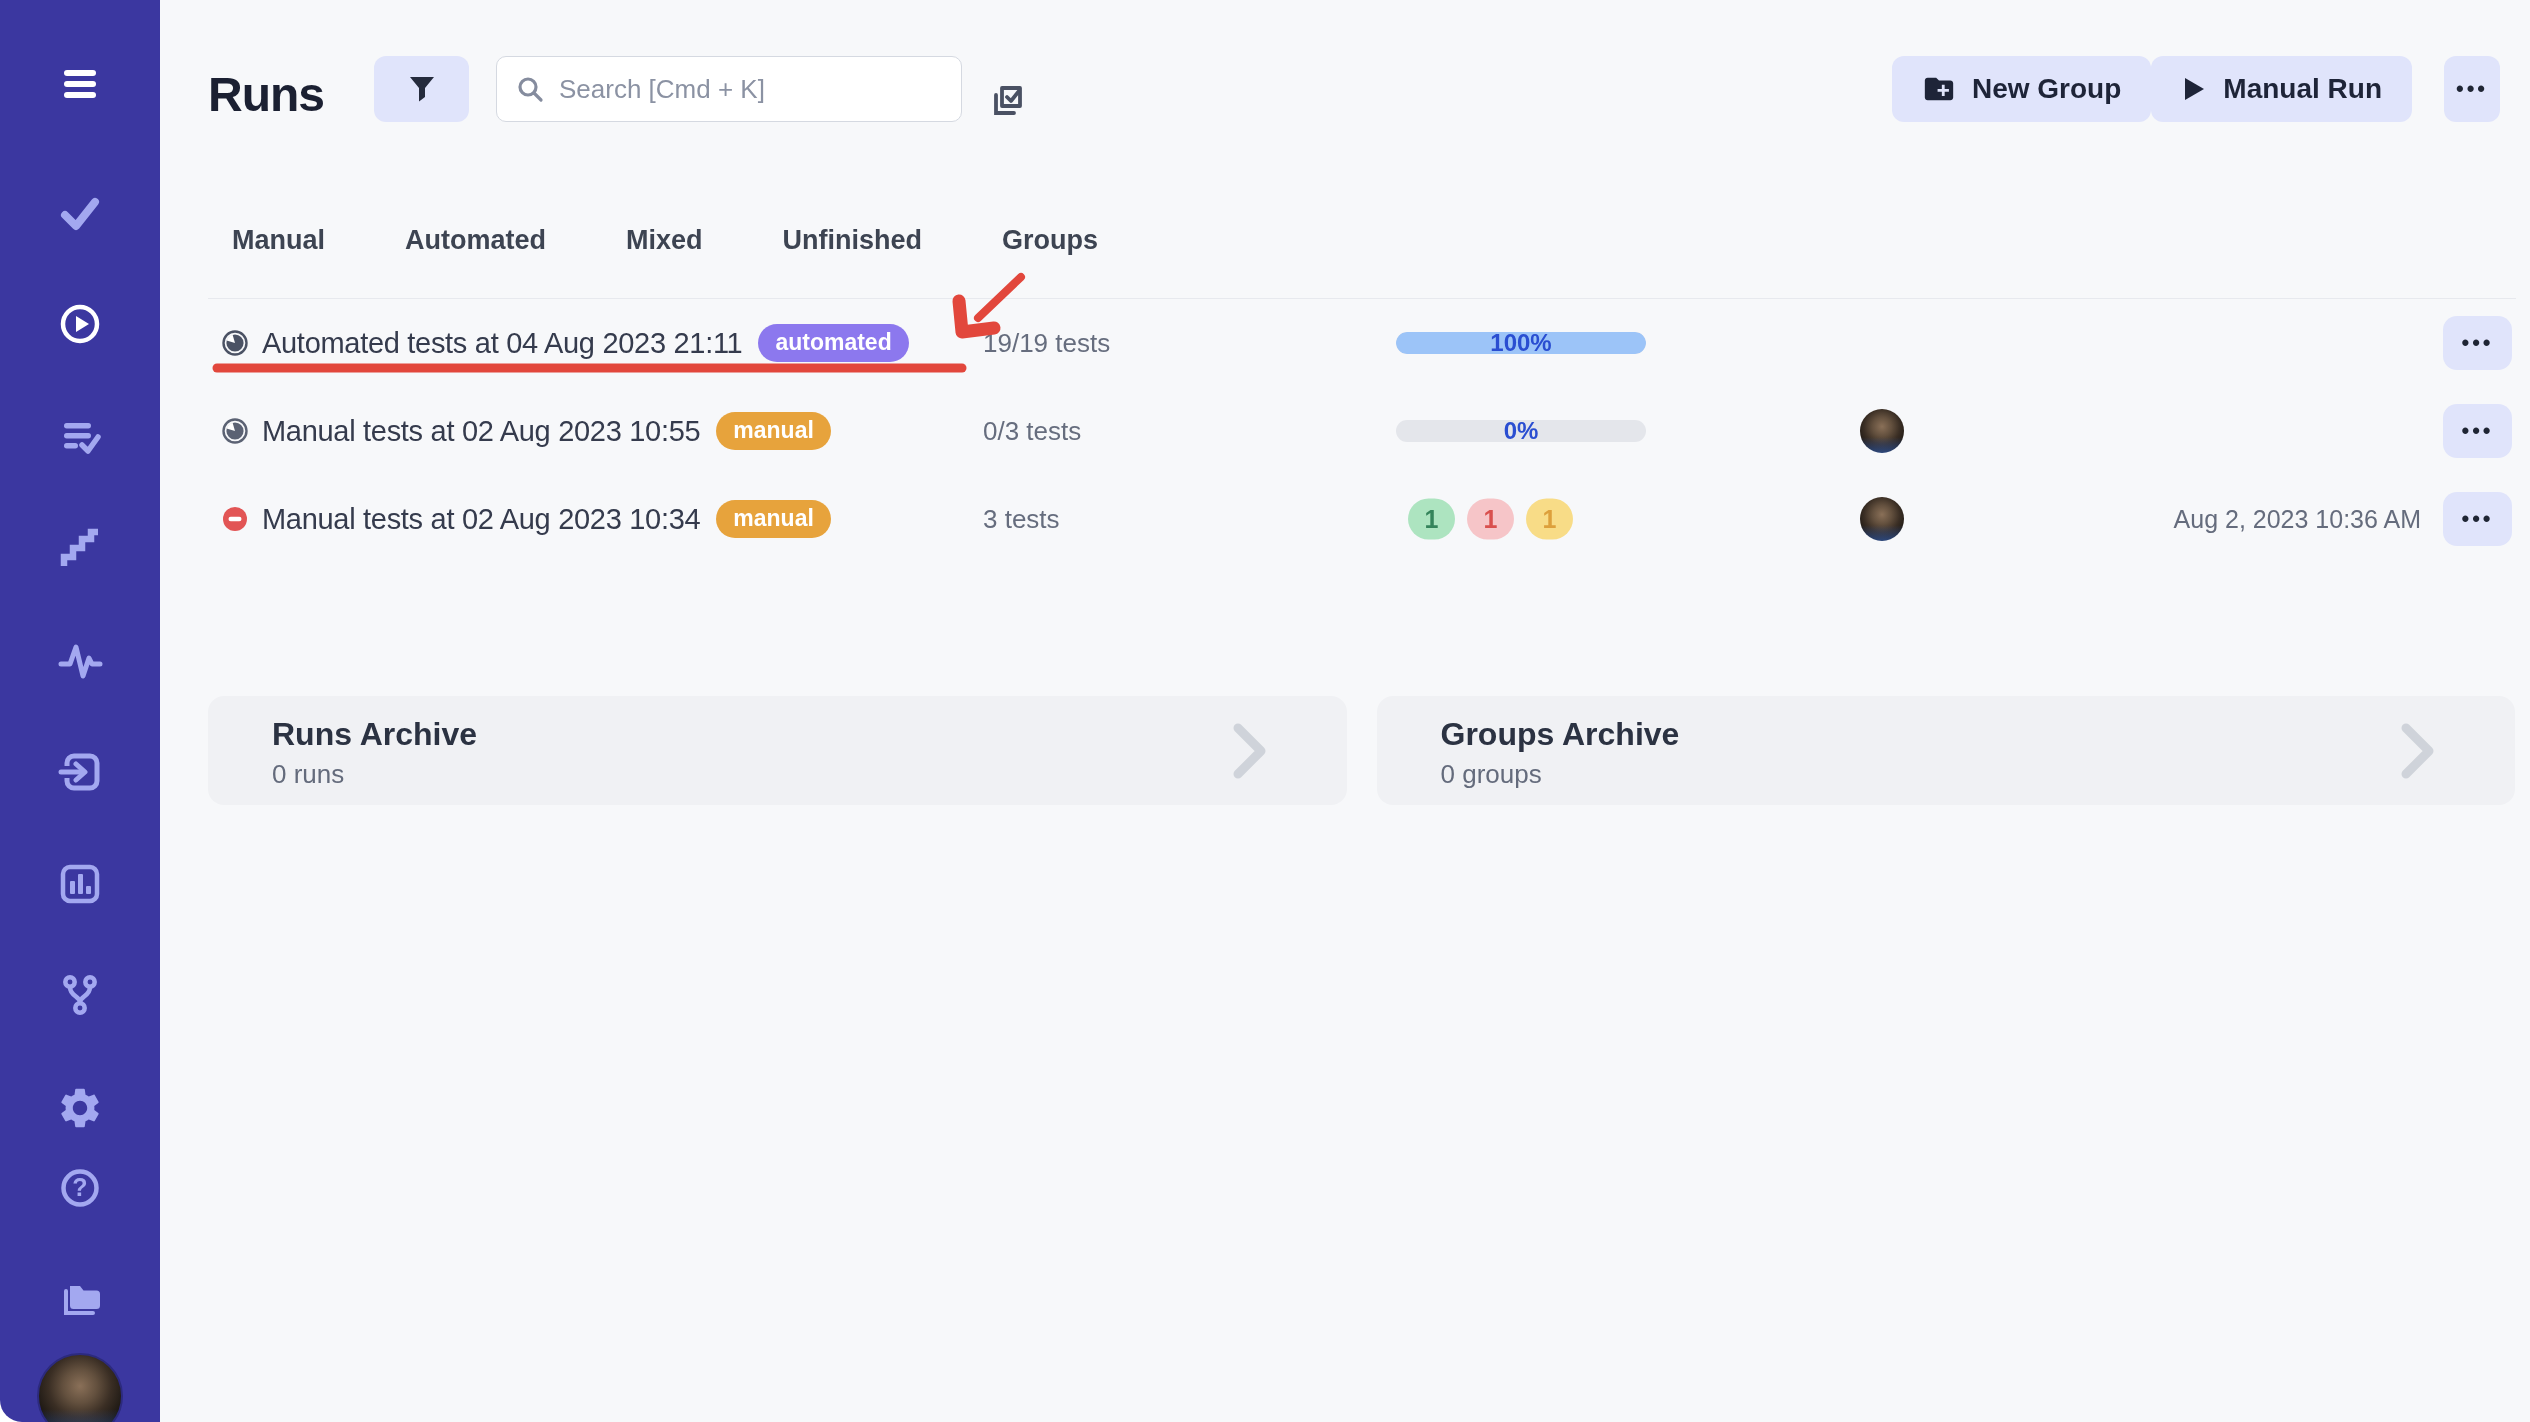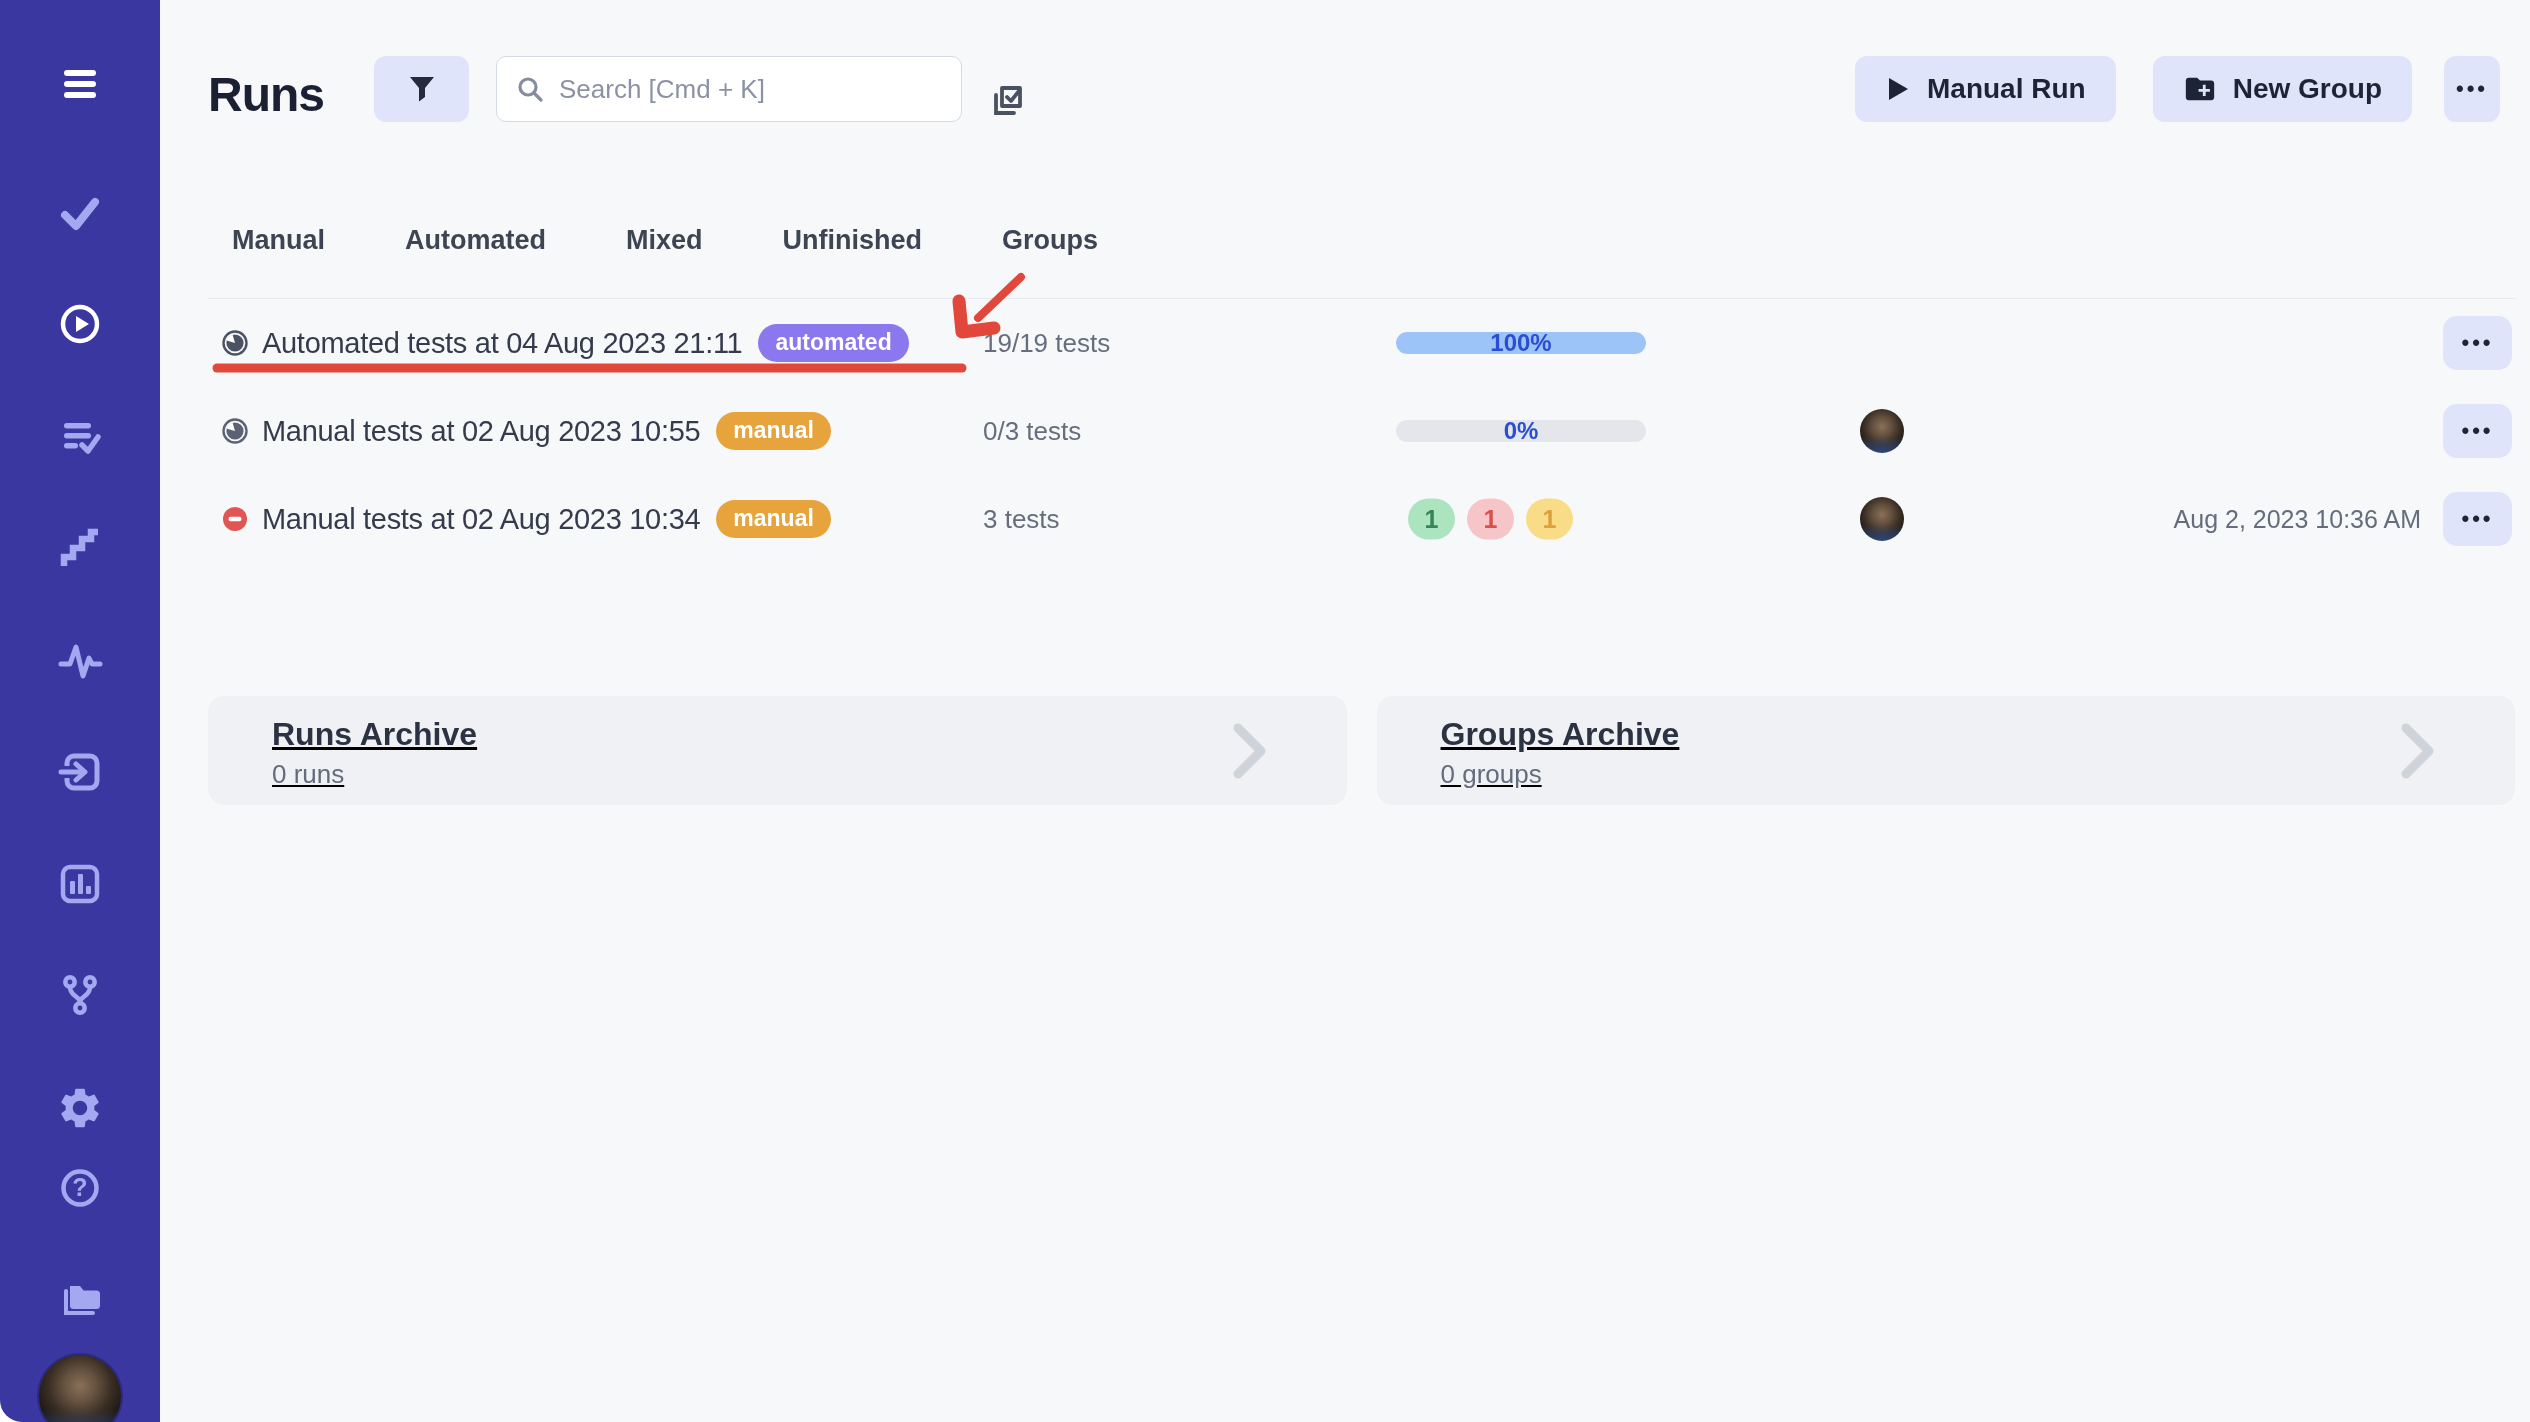--- a/index.html
+++ b/index.html
@@ -68,21 +68,21 @@
   .stat-failed  { background:#f6c5c8; color:#d9504e; }
   .stat-blocked { background:#f8dc87; color:#dda03c; }
   .row-avatar { width:44px; height:44px; border-radius:50%;
     background:
       linear-gradient(to top, rgba(52,92,168,0.7) 0%, rgba(52,92,168,0) 36%),
       radial-gradient(circle at 50% 40%, #8a7058 0%, #63503e 28%, #3a2e24 52%, #0d0b09 88%); }
   .date-label { font-size:25px; color:#656c7d; }
   .more-btn-row { width:69px; height:54px; border-radius:14px; }
 
   
-  .archives { display:flex; gap:30px; margin:133px 15px 0 48px;text-decoration:underline; }
+  .archives { display:flex; gap:30px; margin:133px 15px 0 48px; }
   .archive-card { flex:1; height:109px; background:#f0f1f4; border-radius:16px; position:relative;
                   padding:20px 0 0 64px; cursor:pointer; }
   .archive-title { font-size:32px; font-weight:700; color:#2b3242; }
   .archive-sub { font-size:26px; color:#646b7c; margin-top:6px; }
   .archive-chevron { position:absolute; right:80px; top:50%; transform:translateY(-50%); display:flex; }
 
   
   .annotation { position:absolute; left:0; top:0; z-index:50; pointer-events:none; }
 </style>
 </head>
@@ -205,35 +205,35 @@
 
     <span class="bulk-icon">
       <svg width="42" height="42" viewBox="0 0 42 42">
           <path d="M10 15 v18 h18" fill="none" stroke="#4a5163" stroke-width="3.8" stroke-linecap="round"></path>
           <path d="M16 8 h18 v18 h-18 z" rx="3" fill="none" stroke="#4a5163" stroke-width="3.8" stroke-linejoin="round"></path>
           <polyline points="21,17 25,21 33,11" fill="none" stroke="#4a5163" stroke-width="3.8" stroke-linecap="round" stroke-linejoin="round"></polyline>
         </svg>
     </span>
 
     <div class="header-right">
+      <button class="btn action-btn new-group-btn">
+        <span style="display:flex">
+          <svg width="34" height="34" viewBox="0 0 24 24">
+              <path fill="#1e2438" d="M20 6h-8l-2-2H4c-1.1 0-2 .9-2 2v12c0 1.1.9 2 2 2h16c1.1 0 2-.9 2-2V8c0-1.1-.9-2-2-2zm-1 8h-3v3h-2v-3h-3v-2h3V9h2v3h3v2z"></path>
+            </svg>
+        </span>
+        <span>New Group</span>
+      </button>
       <button class="btn action-btn">
         <span style="display:flex">
           <svg width="26" height="28" viewBox="0 0 26 28">
               <path d="M4 3 L23 14 L4 25 Z" fill="#1e2438"></path>
             </svg>
         </span>
         <span>Manual Run</span>
-      </button>
-      <button class="btn action-btn new-group-btn">
-        <span style="display:flex">
-          <svg width="34" height="34" viewBox="0 0 24 24">
-              <path fill="#1e2438" d="M20 6h-8l-2-2H4c-1.1 0-2 .9-2 2v12c0 1.1.9 2 2 2h16c1.1 0 2-.9 2-2V8c0-1.1-.9-2-2-2zm-1 8h-3v3h-2v-3h-3v-2h3V9h2v3h3v2z"></path>
-            </svg>
-        </span>
-        <span>New Group</span>
       </button>
       <button class="btn more-btn-top">
         <span class="dots">•••</span>
       </button>
     </div>
   </div>
 
   <div class="tabs">
     <span class="tab">Manual</span>
     <span class="tab">Automated</span>

